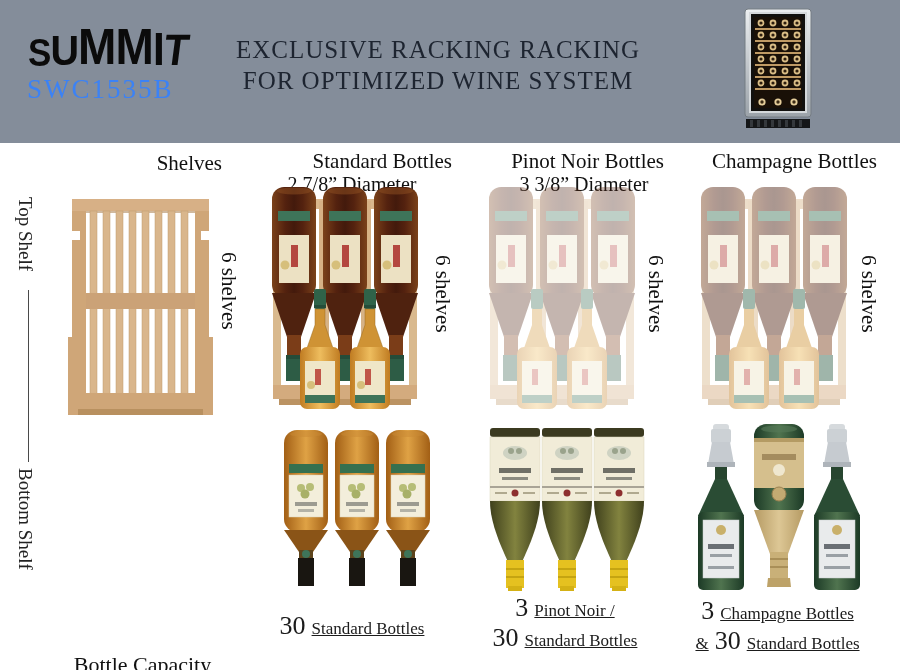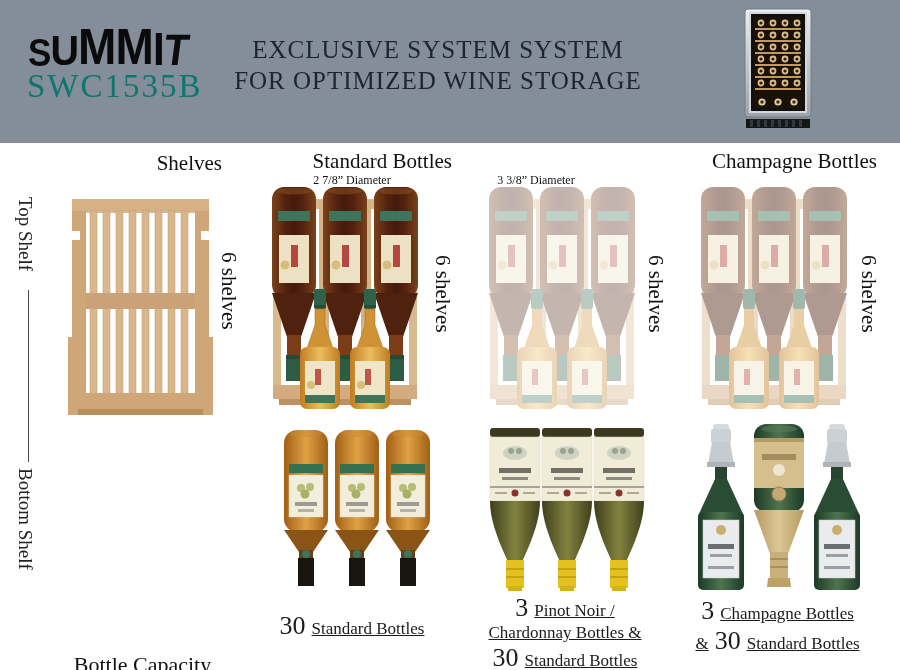--- a/index.html
+++ b/index.html
@@ -7,27 +7,27 @@
   .page{position:relative;width:900px;height:670px;overflow:hidden;background:#fff;}
   .abs{position:absolute;}
 
   
   .band{left:0;top:0;width:900px;height:143px;background:#848d9a;}
   .logo{left:28px;top:22px;display:flex;align-items:flex-end;font-family:"Liberation Sans",sans-serif;
         font-weight:700;color:#0b0b0b;transform:scaleX(.92);transform-origin:left bottom;line-height:1;}
   .logo span{display:block;letter-spacing:-1px;}
   .lg1{font-size:38px;} .lg2{font-size:43px;} .lg3{font-size:50px;} .lg4{font-size:50px;}
   .lg5{font-size:46px;} .lg6{font-size:44px;transform:skewX(-8deg);}
-  .model{left:27px;top:68px;font-size:33px;letter-spacing:2px;color:#0f766e;}
+  .model{left:27px;top:74px;font-size:27px;letter-spacing:2px;color:#3b82f6;}
   .headline{left:228px;top:34px;width:420px;text-align:center;font-size:25px;line-height:31px;
             letter-spacing:1px;color:#1d2430;}
 
   
   .coltitle{font-size:21px;text-align:right;color:#111;}
-  .colsub{font-size:12px;text-align:center;color:#111;}
+  .colsub{font-size:20px;text-align:center;color:#111;}
 
   
   .vtext{writing-mode:vertical-rl;text-orientation:mixed;font-size:19px;color:#222;white-space:nowrap;}
   .vshelves{writing-mode:vertical-rl;text-orientation:mixed;font-size:21px;color:#111;white-space:nowrap;}
   .vline{width:1px;background:#4a4a4a;}
 
   
   .cap{display:flex;align-items:baseline;justify-content:center;gap:6px;text-align:center;}
   .cap-num{font-size:26px;color:#1b1b1b;}
   .cap-txt{font-size:17px;color:#1b1b1b;text-decoration:underline;}
@@ -87,22 +87,22 @@
     <span class="lg1">S</span>
     <span class="lg2">U</span>
     <span class="lg3">M</span>
     <span class="lg4">M</span>
     <span class="lg5">I</span>
     <span class="lg6">T</span>
   </div>
   <div class="abs model">SWC1535B</div>
 
   <div class="abs headline">
-    <div>EXCLUSIVE SYSTEM SYSTEM</div>
-    <div>FOR OPTIMIZED WINE STORAGE</div>
+    <div>EXCLUSIVE RACKING RACKING</div>
+    <div>FOR OPTIMIZED WINE SYSTEM</div>
   </div>
 
   <svg class="abs" style="left:744px;top:8px" width="68" height="122" viewBox="0 0 68 122">
     <rect x="1" y="1" width="66" height="108" rx="3" fill="url(#gSteel)" stroke="#757c83"></rect>
     <rect x="6" y="5" width="56" height="99" fill="#11100e" stroke="#d4d8db" stroke-width="2"></rect>
     <rect x="10" y="9" width="48" height="91" fill="#191007"></rect>
     <g>
       <g transform="translate(0,0)">
         <rect x="11" y="20" width="46" height="2" fill="#bf9a64"></rect>
         <circle cx="17" cy="15" r="3.4" fill="#d9bd86"></circle>
@@ -185,21 +185,22 @@
       <rect x="41" y="112" width="3" height="7" fill="#34383c"></rect>
     <rect x="48" y="112" width="3" height="7" fill="#34383c"></rect>
       <rect x="55" y="112" width="3" height="7" fill="#34383c"></rect>
   </svg>
 
   <div class="abs coltitle" style="left:62px;top:151px;width:160px">Shelves</div>
 
   <div class="abs coltitle" style="left:252px;top:149px;width:200px">Standard Bottles</div>
   <div class="abs colsub" style="left:252px;top:173px;width:200px">2 7/8” Diameter</div>
 
-  <div class="abs colsub" style="left:436px;top:173px;width:200px">3 3/8” Diameter</div>
+  <div class="abs coltitle" style="left:464px;top:149px;width:200px">Pinot Noir Bottles</div>
+  <div class="abs colsub" style="left:484px;top:173px;width:200px">3 3/8” Diameter</div>
 
   <div class="abs coltitle" style="left:677px;top:149px;width:200px">Champagne Bottles</div>
 
   <div class="abs vtext" style="left:14px;top:197px">Top Shelf</div>
   <div class="abs vline" style="left:28px;top:290px;height:172px"></div>
   <div class="abs vtext" style="left:14px;top:468px">Bottom Shelf</div>
 
   <svg class="abs" style="left:68px;top:197px" width="145" height="220" viewBox="0 0 145 220">
     <rect x="0" y="140" width="6" height="78" fill="#cfa678"></rect>
     <rect x="139" y="140" width="6" height="78" fill="#cfa678"></rect>
@@ -570,23 +571,20 @@
     <span class="cap-num">30</span>
     <span class="cap-txt">Standard Bottles</span>
   </div>
 
   <div class="abs" style="left:460px;top:593px;width:210px">
     <div class="cap">
       <span class="cap-num">3</span>
       <span class="cap-txt">Pinot Noir /</span>
     </div>
     <div class="cap">
-      <span class="cap-txt">Chardonnay Bottles &amp;</span>
-    </div>
-    <div class="cap">
       <span class="cap-num">30</span>
       <span class="cap-txt">Standard Bottles</span>
     </div>
   </div>
 
   <div class="abs" style="left:670px;top:596px;width:215px">
     <div class="cap">
       <span class="cap-num">3</span>
       <span class="cap-txt">Champagne Bottles</span>
     </div>

